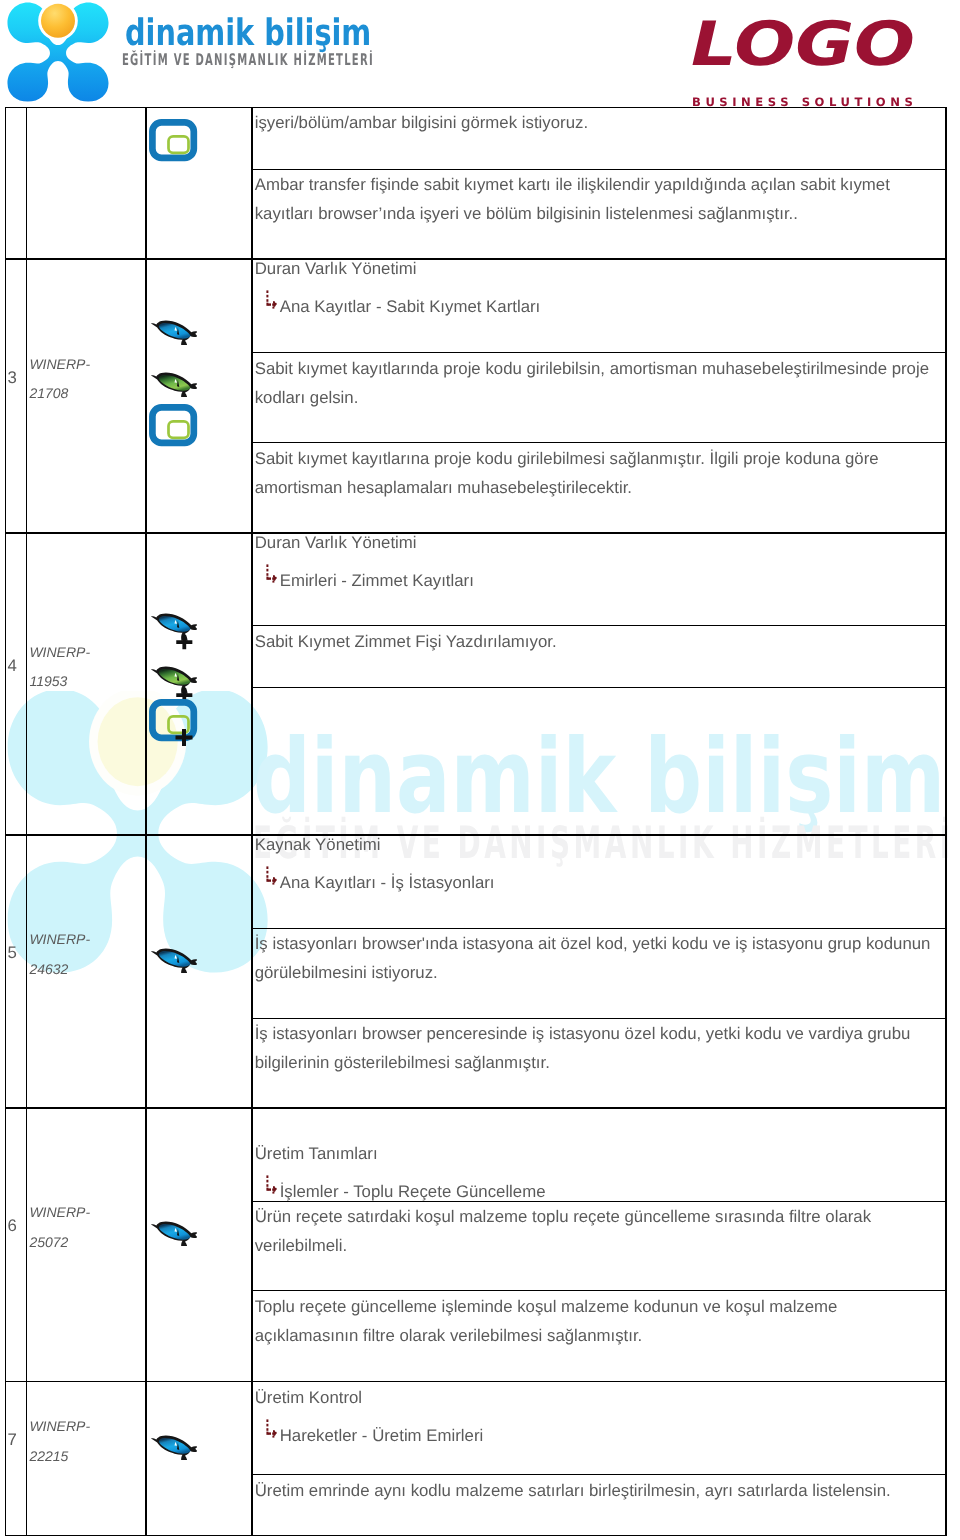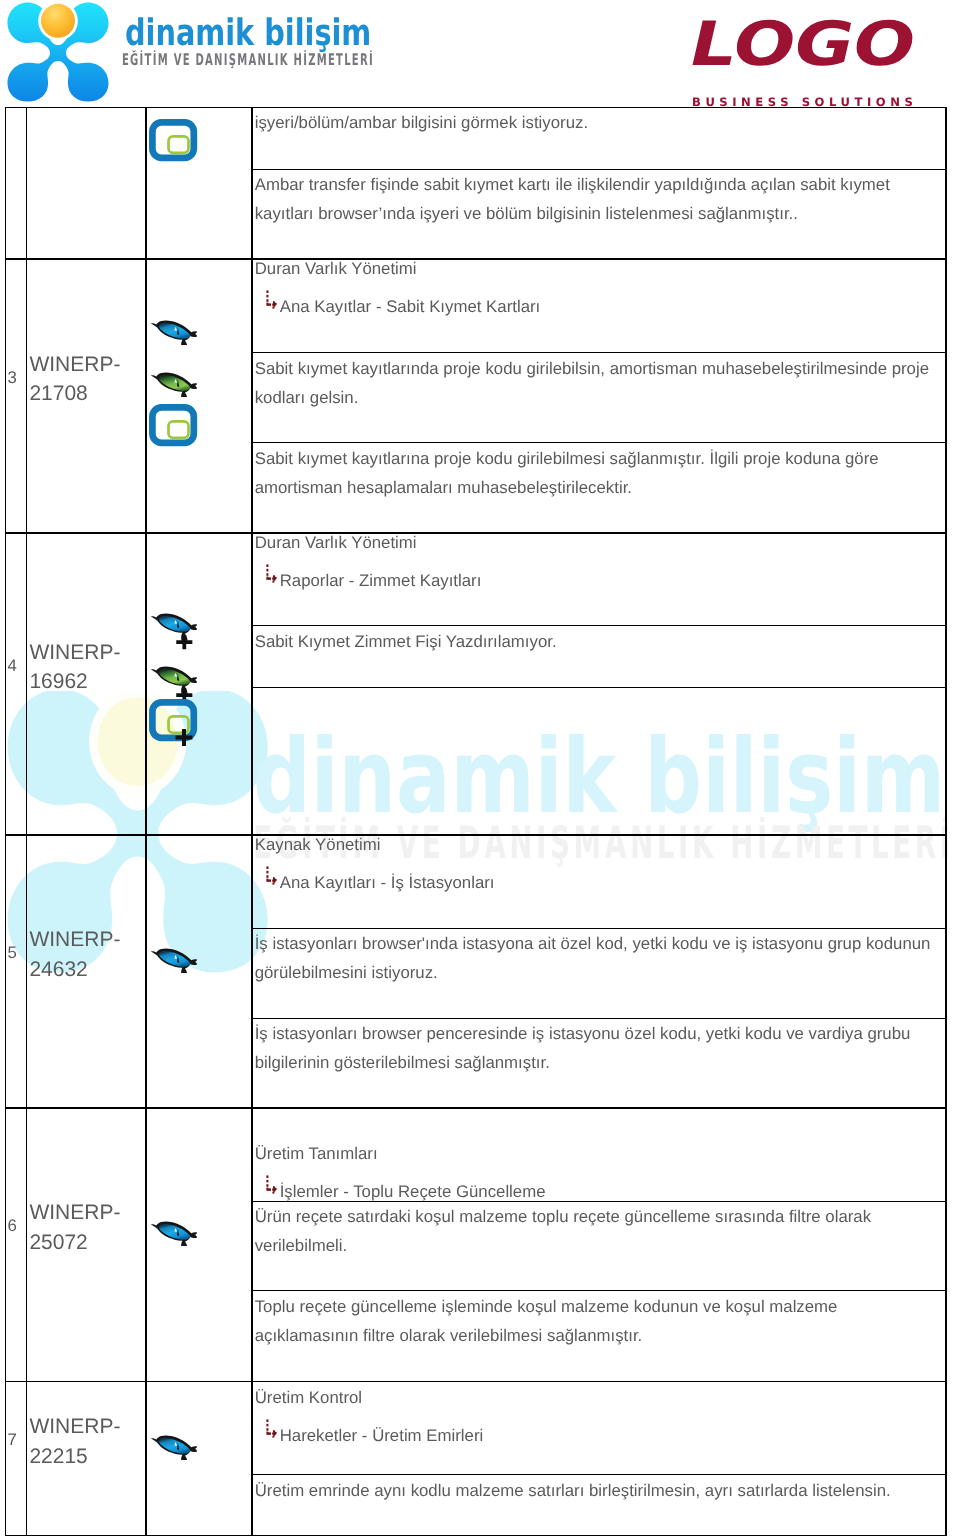--- a/index.html
+++ b/index.html
@@ -22,21 +22,21 @@
 
   
   .tbl{position:absolute;left:5px;top:107px;width:940px;z-index:2;}
   .brd{position:absolute;background:#000;z-index:2;}
   .vl{width:1.4px;}
   .hl{height:1.4px;}
 
   .cell{position:absolute;z-index:2;opacity:0.999;}
   .txt{font-size:16.8px;color:#5b5b5b;line-height:29px;letter-spacing:0.01px;}
   .num{font-size:16.8px;color:#5b5b5b;line-height:24px;}
-  .code{font-size:21px;color:#5b5b5b;line-height:29.3px;}
+  .code{font-size:14px;color:#5b5b5b;line-height:29.3px;font-style:italic;}
   .para{}
   .blankline{height:28.6px;line-height:28.6px;}
   .modline{}
   .pathline{padding-left:11px;height:39px;line-height:47px;}
   .arw{vertical-align:2px;margin-right:0px;}
   .ico{height:46px;display:flex;align-items:center;}
 </style>
 </head>
 <body>
 
@@ -182,21 +182,21 @@
       </div>
       <div class="cell txt" style="left: 249.7px; top: 246.6px; width: 684px;">
         <div class="para">Sabit kıymet kayıtlarında proje kodu girilebilsin, amortisman muhasebeleştirilmesinde proje kodları gelsin.</div>
       </div>
       <div class="cell txt" style="left: 249.7px; top: 336.6px; width: 684px;">
         <div class="para">Sabit kıymet kayıtlarına proje kodu girilebilmesi sağlanmıştır. İlgili proje koduna göre amortisman hesaplamaları muhasebeleştirilecektir.</div>
       </div>
       <div class="cell num" style="left: 2.6px; top: 546.75px; width: 16.6px;">4</div>
       <div class="cell code" style="left: 24.4px; top: 530.75px; width: 111.6px;">
         <div>WINERP-</div>
-        <div>16962</div>
+        <div>11953</div>
       </div>
       <div class="cell ico" style="left: 143.7px; top: 500.3px;">
         <svg width="48" height="40" viewBox="-1.2 -1.2 41.74 34.78">
           <defs>
             <linearGradient id="fgr2" x1="0.22" y1="0.05" x2="0.70" y2="0.95">
               <stop offset="0" stop-color="#0d3a5a"></stop>
               <stop offset="0.18" stop-color="#1684bd"></stop>
               <stop offset="0.50" stop-color="#19a9e6"></stop>
               <stop offset="0.80" stop-color="#1193d8"></stop>
               <stop offset="1" stop-color="#0a5f96"></stop>
@@ -242,21 +242,21 @@
               <rect x="0.4" y="4.8" width="2.0" height="2.6"></rect>
               <rect x="0.4" y="9.2" width="2.0" height="2.6"></rect>
               <rect x="0.4" y="12.6" width="2.0" height="3.2"></rect>
               <rect x="1.8" y="13.4" width="3.2" height="2.4"></rect>
               <rect x="7.0" y="11.2" width="1.8" height="1.8"></rect>
               <rect x="8.6" y="12.9" width="2.0" height="2.0"></rect>
               <rect x="6.2" y="13.4" width="3.6" height="2.4"></rect>
               <rect x="7.3" y="12.2" width="1.9" height="4.6"></rect>
               <rect x="6.4" y="16.6" width="2.0" height="2.0"></rect>
             </g>
-          </svg><span>Raporlar - Zimmet Kayıtları</span></div>
+          </svg><span>Emirleri - Zimmet Kayıtları</span></div>
       </div>
       <div class="cell txt" style="left: 249.7px; top: 519.8px; width: 684px;">
         <div class="para">Sabit Kıymet Zimmet Fişi Yazdırılamıyor.</div>
       </div>
       <div class="cell txt" style="left: 249.7px; top: 581.2px; width: 684px;">
         <div class="blankline">&nbsp;</div>
       </div>
       <div class="cell num" style="left: 2.6px; top: 834.25px; width: 16.6px;">5</div>
       <div class="cell code" style="left: 24.4px; top: 818.25px; width: 111.6px;">
         <div>WINERP-</div>

